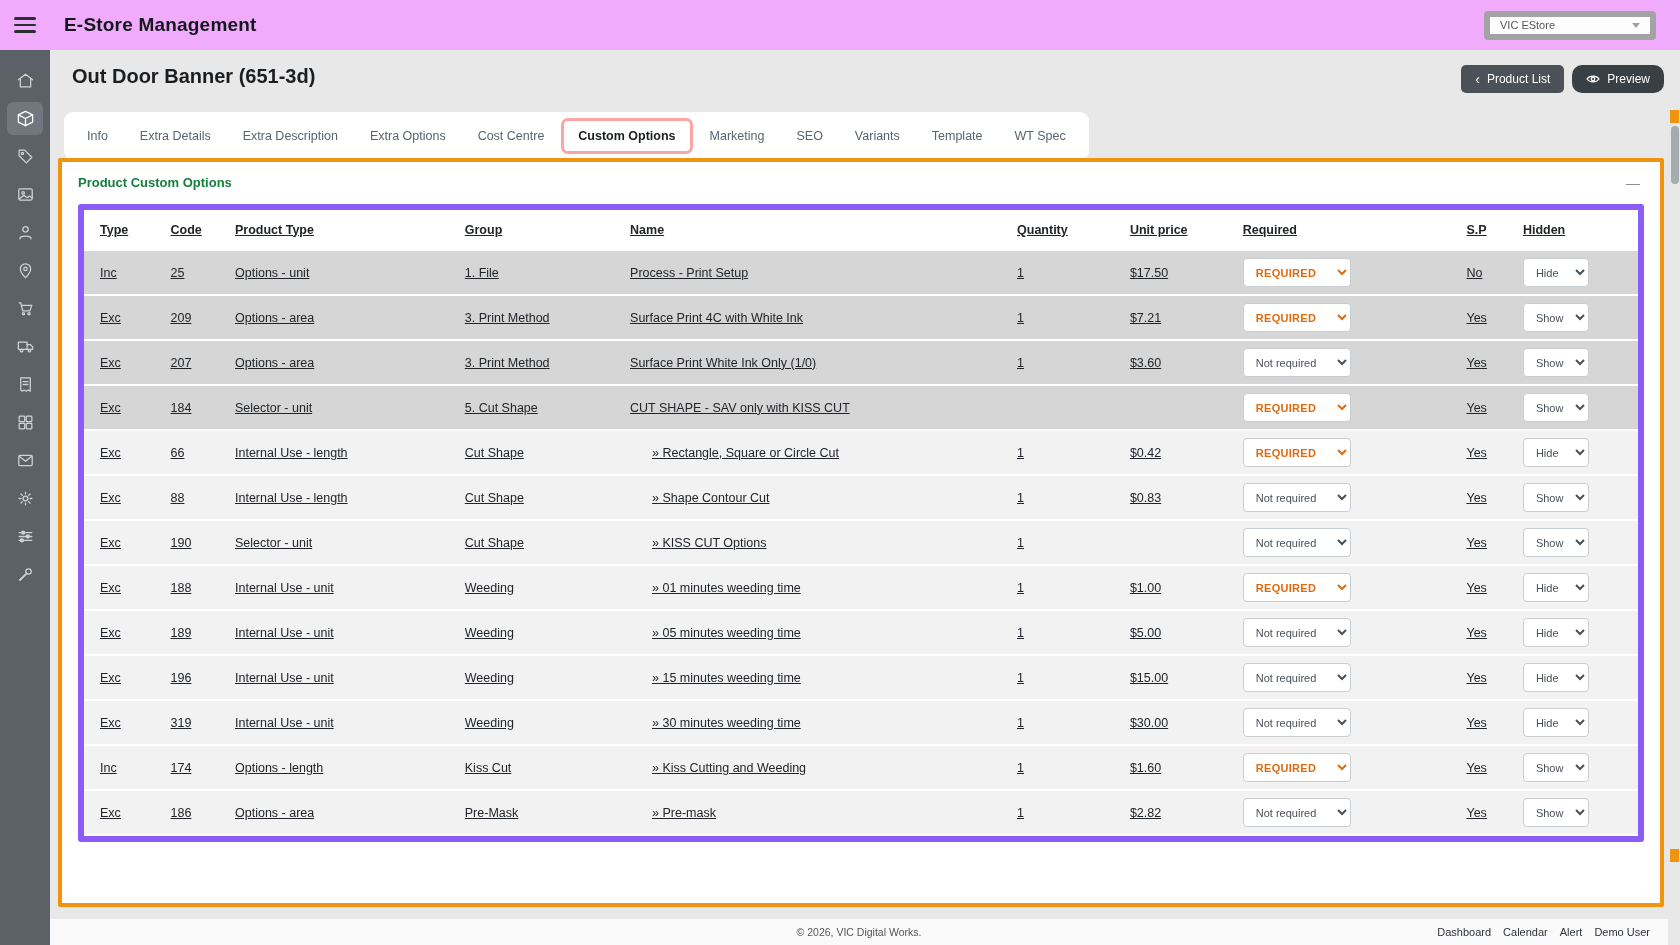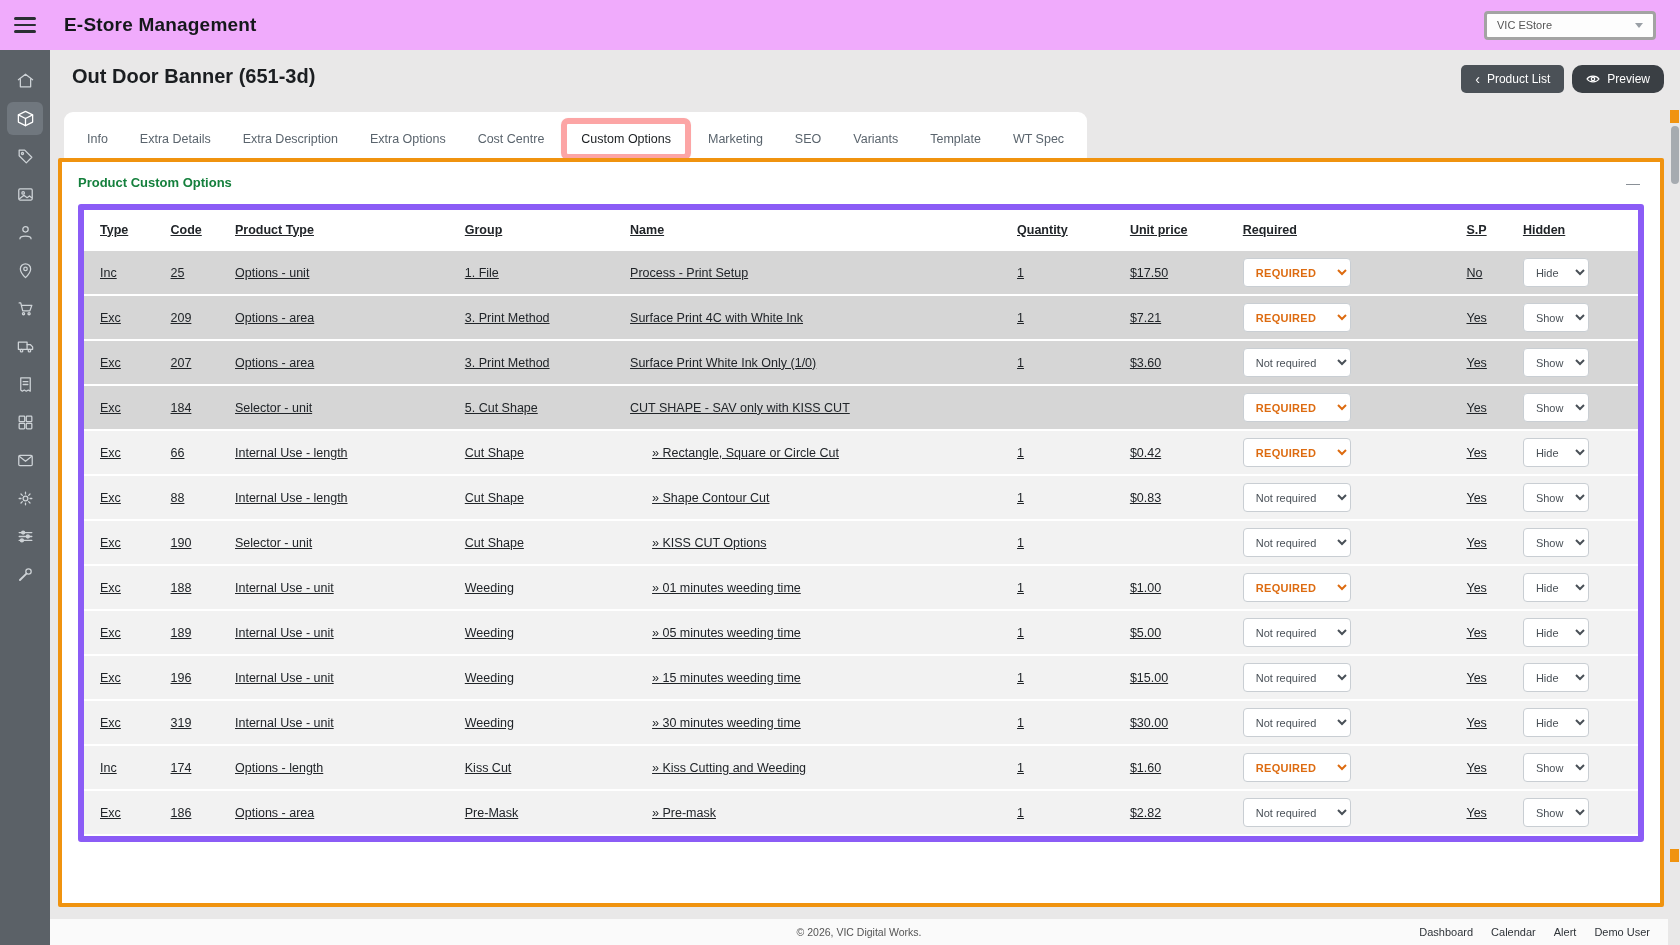--- a/index.html
+++ b/index.html
@@ -4,21 +4,21 @@
 <style>
   * { margin:0; padding:0; box-sizing:border-box; }
   html,body { width:1680px; height:945px; overflow:hidden; }
   body { font-family:"Liberation Sans", sans-serif; background:#e9e8e8; position:relative; color:#212529; }
 
   
   .topbar { position:absolute; top:0; left:0; right:0; height:50px; background:#f0abfc; display:flex; align-items:center; padding:0 24px 0 14px; z-index:10; }
   .hamburger { width:22px; height:16px; display:flex; flex-direction:column; justify-content:space-between; cursor:pointer; }
   .hamburger span { display:block; height:2.6px; background:#2b2f33; border-radius:2px; }
   .app-title { font-size:19px; font-weight:700; color:#15181b; margin-left:28px; letter-spacing:.2px; }
-  .store-select { margin-left:auto; width:172px; height:29px; border:3px solid #a3a3a3; border-radius:4px; background:#fdfdfd; display:flex; align-items:center; justify-content:space-between; padding:0 10px; font-size:11px; color:#555; cursor:pointer; }
+  .store-select { margin-left:auto; width:172px; height:29px; border:6px solid #a3a3a3; border-radius:4px; background:#fdfdfd; display:flex; align-items:center; justify-content:space-between; padding:0 10px; font-size:11px; color:#555; cursor:pointer; }
   .store-select .chev { width:0; height:0; border-left:4px solid transparent; border-right:4px solid transparent; border-top:5px solid #9aa0a6; }
 
   
   .sidebar { position:absolute; top:50px; left:0; bottom:0; width:50px; background:#5b6167; display:flex; flex-direction:column; align-items:center; padding-top:14px; z-index:9; }
   .side-item { width:36px; height:33px; display:flex; align-items:center; justify-content:center; margin-bottom:5px; border-radius:6px; color:#ced3d7; cursor:pointer; }
   .side-item.active { background:#70777e; color:#ffffff; }
   .side-item svg { display:block; }
 
   
   .content { position:absolute; top:50px; left:50px; right:0; bottom:0; }
@@ -27,21 +27,21 @@
   .head-actions { margin-left:auto; display:flex; gap:8px; }
   .btn { display:inline-flex; align-items:center; gap:7px; height:28px; padding:0 14px; border:none; border-radius:5px; color:#fff; font-size:12px; font-family:inherit; cursor:pointer; }
   .btn-gray { background:#4b5157; }
   .btn-dark { background:#3a3f44;border-radius:10px; }
   .btn .chev-left { font-size:14px; line-height:1; }
   .btn svg { display:block; }
 
   
   .tabs { position:absolute; top:62px; left:14px; background:#fff; border-radius:9px; padding:6px 8px; display:flex; align-items:center; gap:2px; width:max-content; }
   .tab { padding:8px 14px; font-size:12.5px; color:#5a646d; cursor:pointer; border-radius:7px; border:1px solid transparent; white-space:nowrap; }
-  .tab.active { color:#1a1e21; font-weight:400; background:#fff; border:6px solid #fca5a5; box-shadow:0 0 0 1px rgba(0,0,0,0.01); }
+  .tab.active { color:#1a1e21; font-weight:700; background:#fff; border:3px solid #fca5a5; box-shadow:0 0 0 1px rgba(0,0,0,0.01); }
 
   
   .panel { position:absolute; top:108px; left:8px; right:16px; bottom:38px; background:#fff; border:4px solid #F0930F; border-radius:2px; overflow:hidden; }
   .panel-head { display:flex; align-items:center; padding:13px 20px 6px 16px; }
   .panel-title { font-size:13px; font-weight:700; color:#15803d; }
   .collapse { margin-left:auto; color:#8a9097; font-size:14px; cursor:pointer; line-height:1; }
 
   
   .table-wrap { margin:8px 16px 0 16px; border:6px solid #8b5cf6; border-radius:3px; overflow:hidden;text-decoration:underline; }
   table { width:100%; border-collapse:collapse; table-layout:fixed; font-size:12.5px; }
@@ -52,21 +52,21 @@
   td.indent { padding-left:38px; }
 
   .sel { border:1px solid #c9ced3; border-radius:4px; background:#fff; height:29px; font-family:inherit; font-size:11px; color:#495057; padding:0 4px 0 8px; cursor:pointer; }
   .sel.req { width:108px; }
   .sel.req.is-required { color:#DD6B10; font-weight:700; letter-spacing:.3px; }
   .sel.hid { width:66px; }
 
   
   .footer { position:absolute; left:0; right:12px; bottom:0; height:26px; background:#fafafa; display:flex; align-items:center; }
   .copyright { position:absolute; left:0; right:0; text-align:center; font-size:10.5px; color:#555; }
-  .footer-links { margin-left:auto; display:flex; gap:18px; padding-right:18px; position:relative; z-index:2; }
+  .footer-links { margin-left:auto; display:flex; gap:12px; padding-right:18px; position:relative; z-index:2; }
   .footer-link { font-size:11px; color:#2e3338; cursor:pointer; }
 
   
   .scrollbar { position:absolute; top:110px; right:1px; width:9px; height:752px; z-index:20; }
   .sb-cap { position:absolute; left:0; width:9px; height:13px; background:#F0930F; }
   .sb-cap.top { top:0; }
   .sb-cap.bottom { bottom:0; }
   .sb-thumb { position:absolute; top:16px; left:0.5px; width:8px; height:58px; background:#a6abb0; border-radius:4px; cursor:grab; }
 </style>
 </head>

